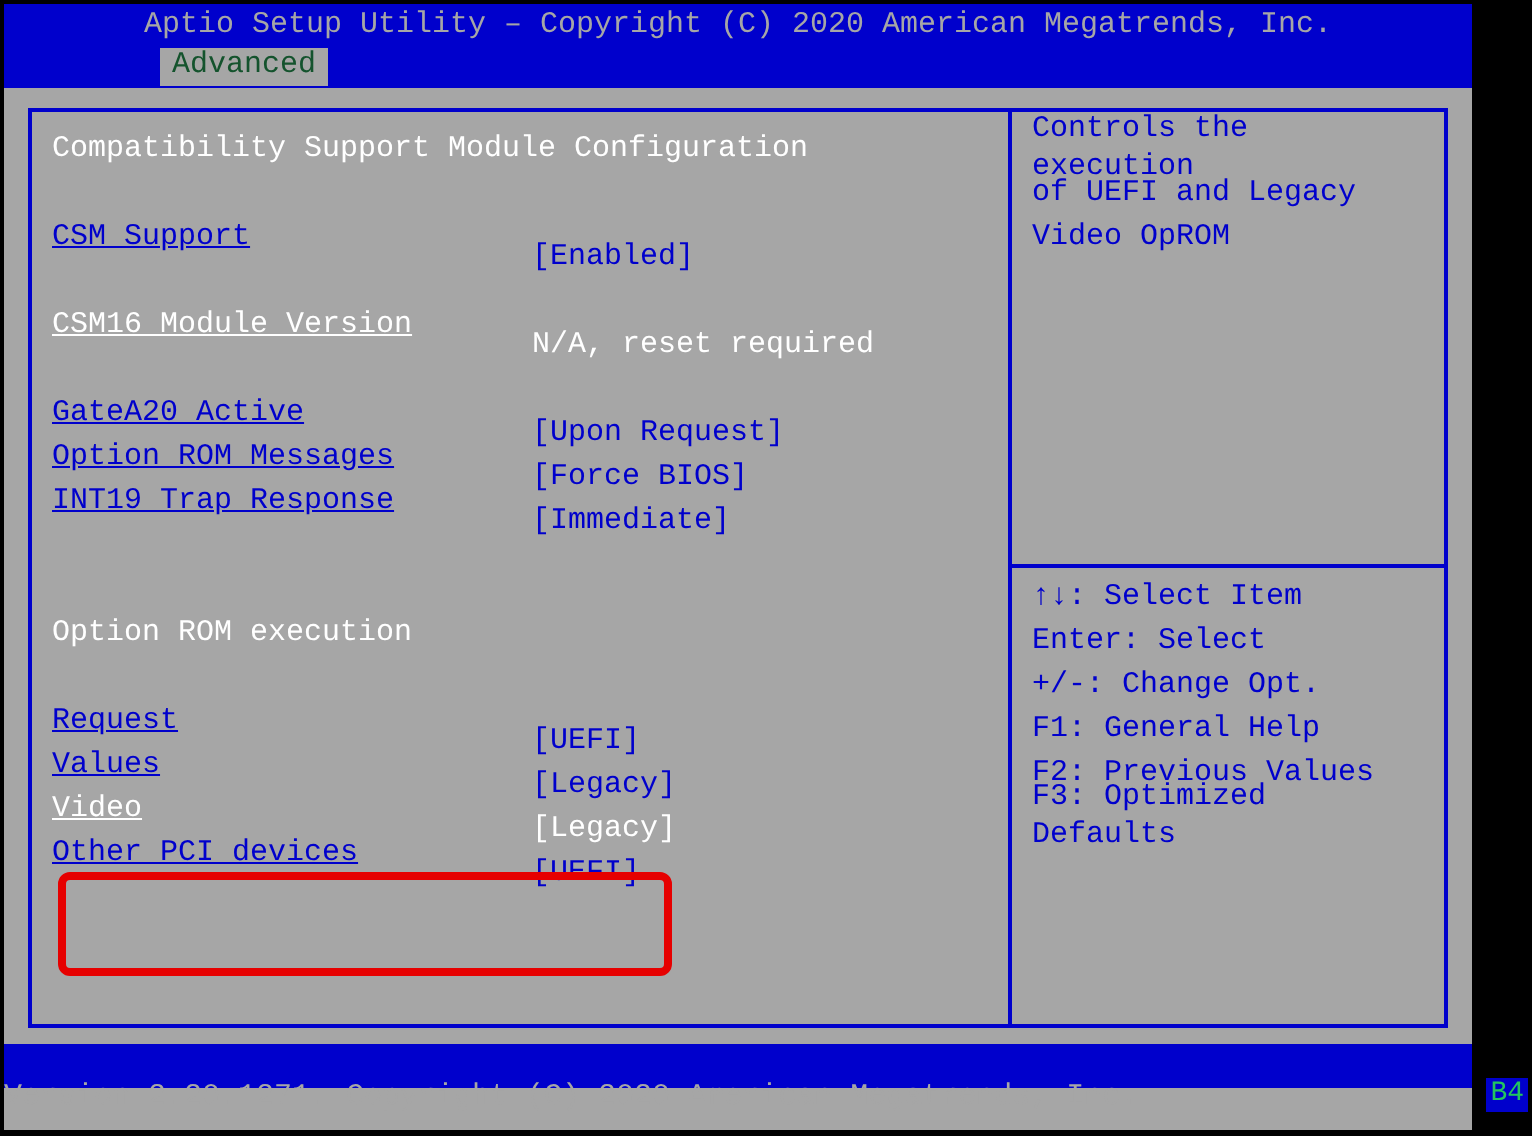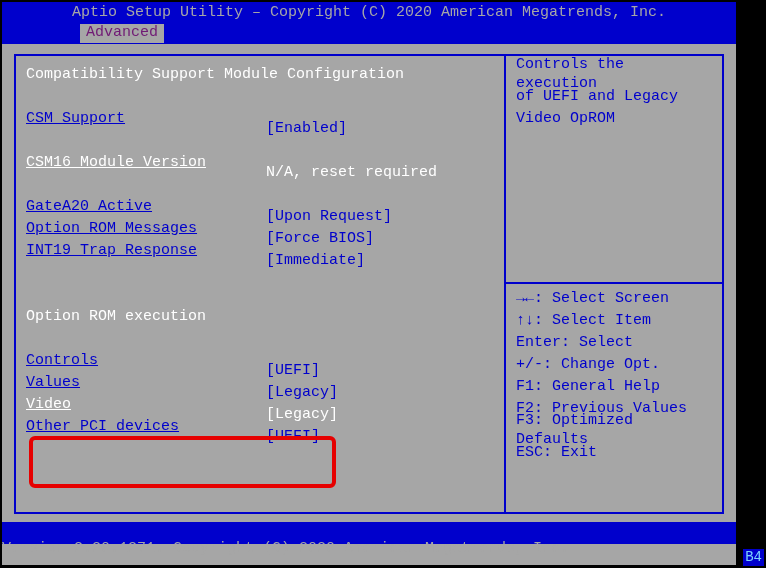--- a/index.html
+++ b/index.html
@@ -28,21 +28,21 @@
     height: 22px;
   }
   .tabs-row {
     background: #0000cc;
     padding-left: 78px;
     height: 20px;
   }
   .tab {
     display: inline-block;
     background: #a6a6a6;
-    color: #701a75;
+    color: #14532d;
     padding: 0 6px;
   }
   .main-area {
     display: flex;
     padding: 10px 12px 8px 12px;
     gap: 0;
     height: 478px;
   }
   .left-panel {
     flex: 0 0 490px;
@@ -83,23 +83,23 @@
   }
   .highlight-box {
     position: absolute;
     border: 4px solid #e60000;
     border-radius: 6px;
     pointer-events: none;
   }
   .corner-badge {
     position: absolute;
     right: 2px;
-    bottom: 2px;
-    background: #0000cc;
-    color: #7dd3fc;
+    bottom: 12px;
+    background: #0000cc;
+    color: #22c55e;
     font-size: 14px;
     padding: 0 2px;
   }
 </style>
 </head>
 <body>
 
 <div class="bios-frame">
 
   <div class="header-bar">
@@ -144,21 +144,21 @@
       </div>
       <div class="row"></div>
       <div class="row"></div>
 
       <div class="row white">
         <span>Option ROM execution</span>
       </div>
       <div class="row"></div>
 
       <div class="row blue">
-        <span class="label-col">Controls</span>
+        <span class="label-col">Request</span>
         <span class="value-col">[UEFI]</span>
       </div>
       <div class="row blue">
         <span class="label-col">Values</span>
         <span class="value-col">[Legacy]</span>
       </div>
       <div class="row white">
         <span class="label-col">Video</span>
         <span class="value-col">[Legacy]</span>
       </div>
@@ -179,42 +179,36 @@
         <div class="row">
             <span>of UEFI and Legacy</span>
           </div>
         <div class="row">
             <span>Video OpROM</span>
           </div>
       </div>
       <div class="help-divider"></div>
       <div class="keyhints">
         <div class="row">
-            <span>→←: Select Screen</span>
-          </div>
-        <div class="row">
             <span>↑↓: Select Item</span>
           </div>
         <div class="row">
             <span>Enter: Select</span>
           </div>
         <div class="row">
             <span>+/-: Change Opt.</span>
           </div>
         <div class="row">
             <span>F1: General Help</span>
           </div>
         <div class="row">
             <span>F2: Previous Values</span>
           </div>
         <div class="row">
             <span>F3: Optimized Defaults</span>
-          </div>
-        <div class="row">
-            <span>ESC: Exit</span>
           </div>
       </div>
     </div>
 
   </div>
 
   <div class="footer-bar">
     <span>Version 2.20.1271. Copyright (C) 2020 American Megatrends, Inc.</span>
   </div>
 

